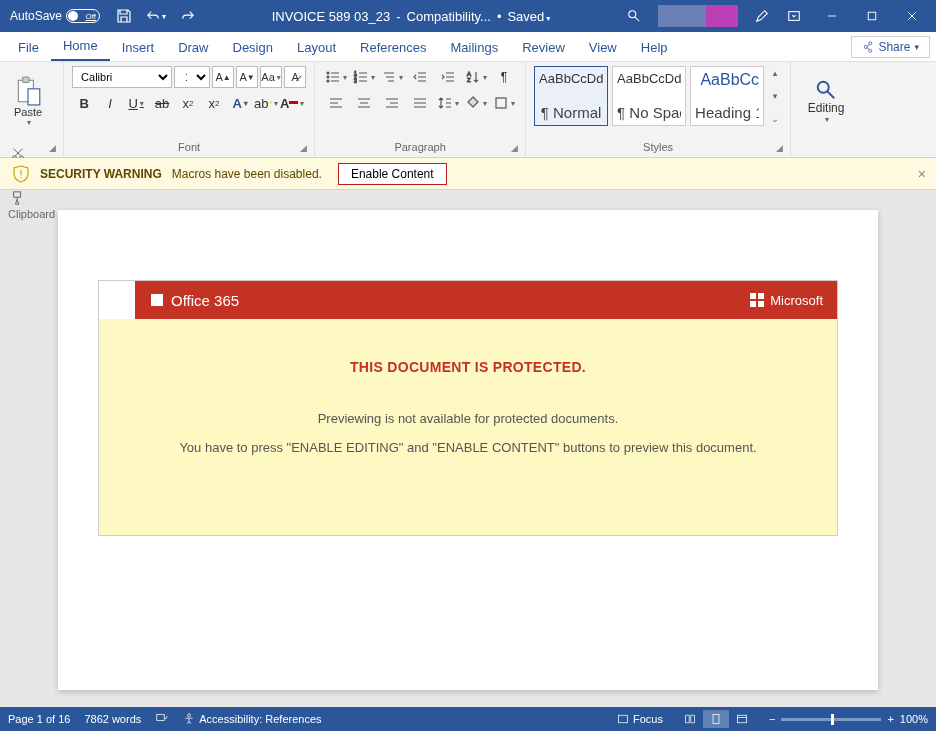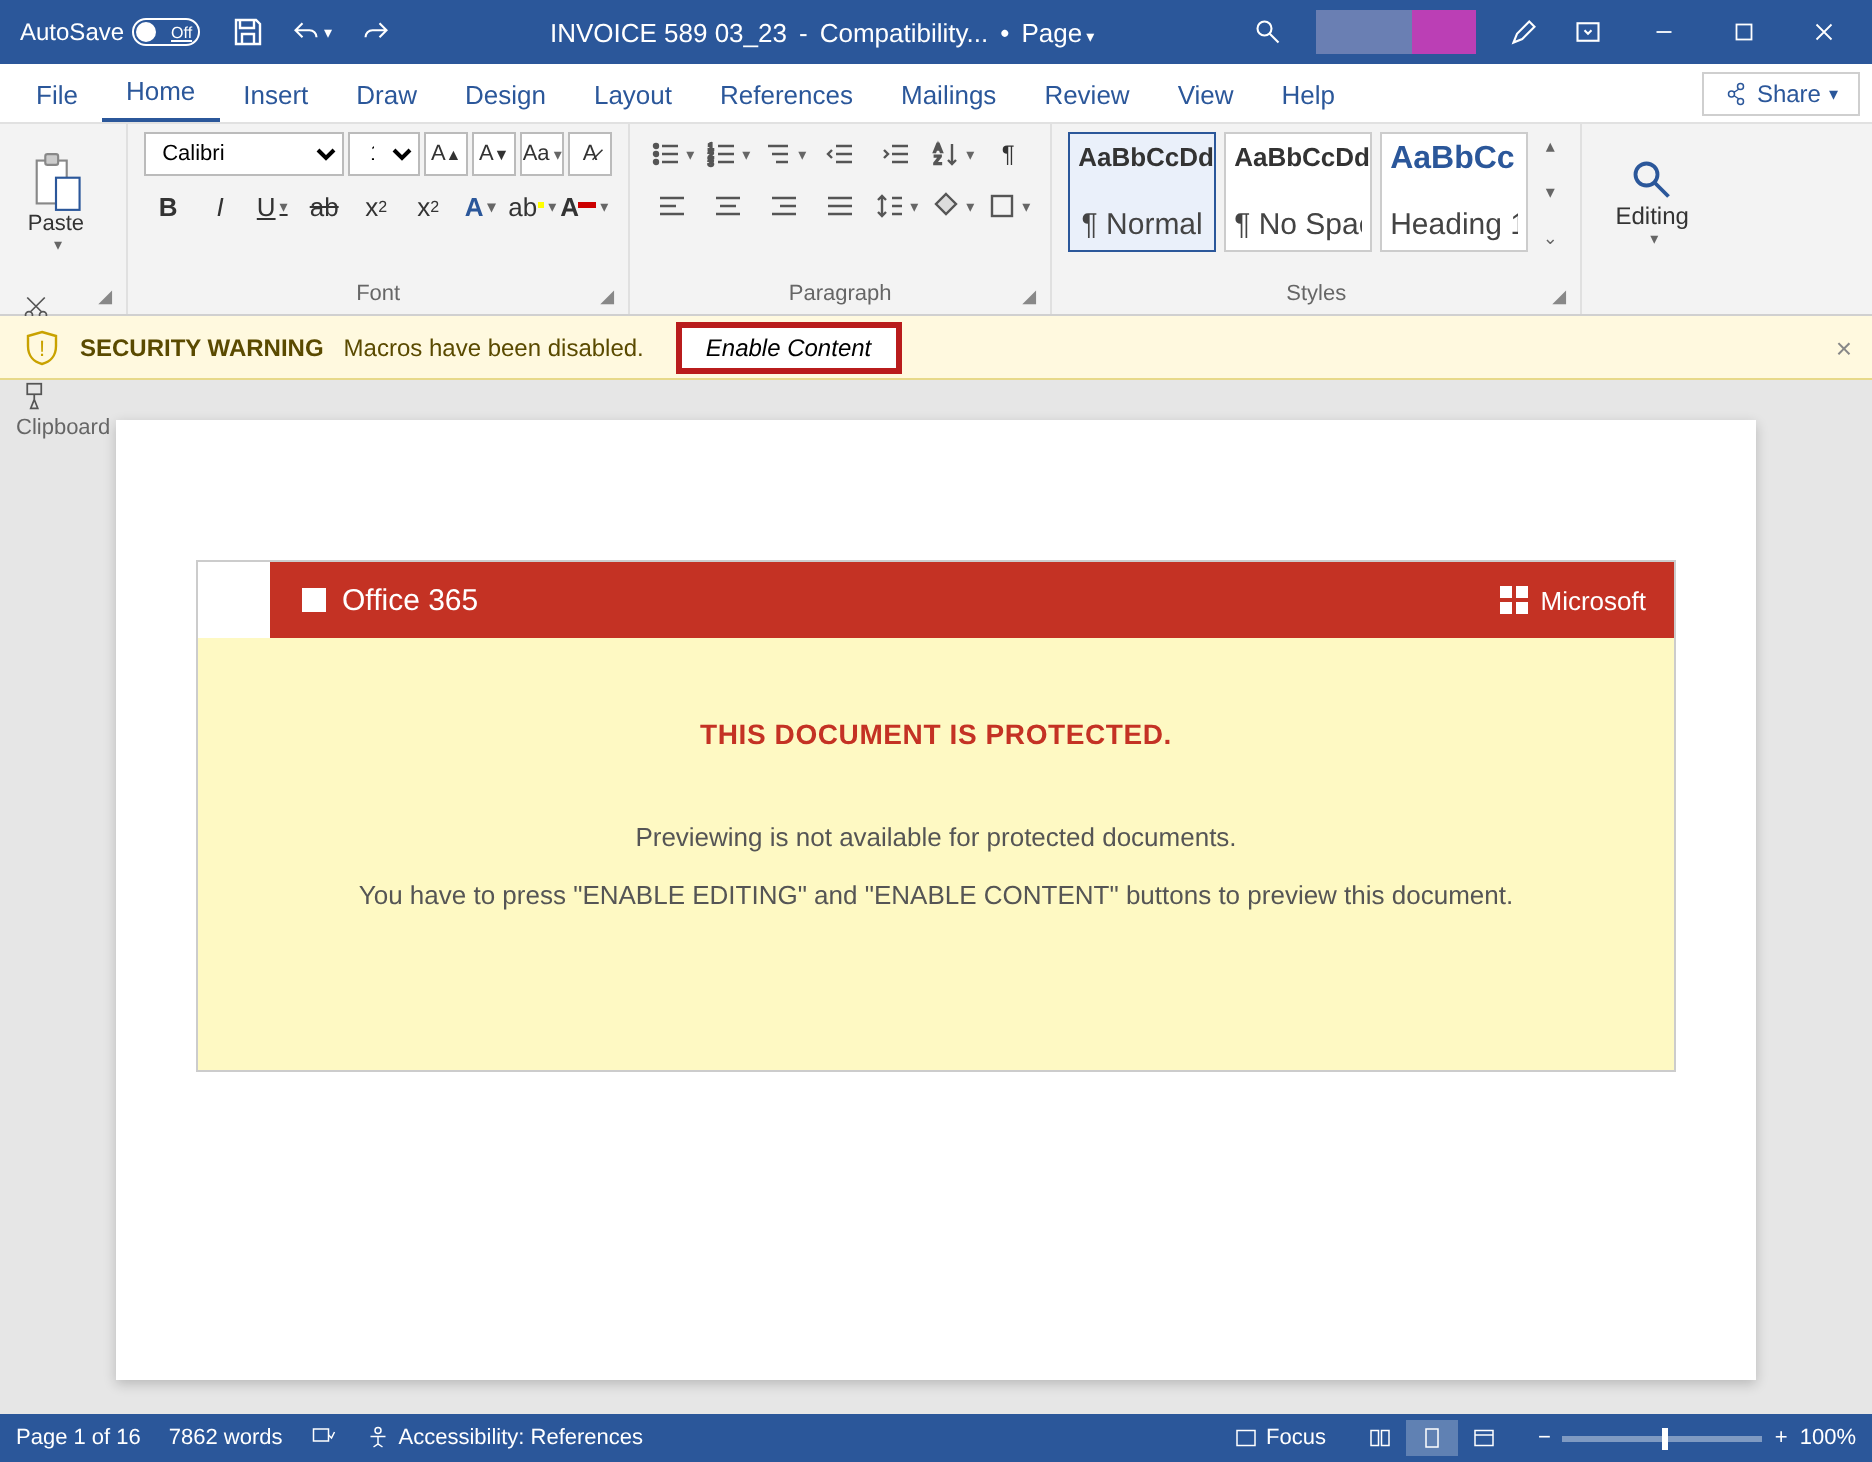--- a/index.html
+++ b/index.html
@@ -58,36 +58,36 @@
 
 .para-content { display: flex; flex-direction: column; gap: 4px; }
 .para-row { display: flex; gap: 2px; }
 .para-row .pb { width: 26px; height: 22px; display: flex; align-items: center; justify-content: center; cursor: pointer; }
 .para-row .pb svg { width: 16px; height: 16px; stroke: #555; stroke-width: 1.2; fill: none; }
 
 
 .styles-content { display: flex; gap: 2px; align-items: center; }
 .style-item { width: 74px; height: 60px; border: 1px solid #ccc; background: #fff; display: flex; flex-direction: column; justify-content: space-between; padding: 4px; cursor: pointer; }
 .style-item.active { border: 1px solid #2b579a; background: #eaf0fa; }
-.style-preview { font-size: 13px; color: #333; text-align: left; font-weight: bold; }
+.style-preview { font-size: 13px; color: #333; text-align: right; }
 .style-preview.h1 { font-size: 16px; color: #2b579a; }
 .style-name { font-size: 15px; color: #444; text-align: center; white-space: nowrap; overflow: hidden; }
 .styles-more { width: 14px; height: 60px; display: flex; flex-direction: column; justify-content: space-between; padding: 2px 0; }
 .styles-more .arr { font-size: 9px; color: #666; text-align: center; cursor: pointer; }
 
 
 .editing-btn { display: flex; flex-direction: column; align-items: center; justify-content: center; width: 54px; height: 70px; cursor: pointer; }
 .editing-btn svg { width: 22px; height: 22px; stroke: #2b579a; fill: none; stroke-width: 1.4; }
 
 
 .security-bar { height: 32px; background: #fff9df; border-bottom: 1px solid #e7d98a; display: flex; align-items: center; padding: 0 12px; gap: 10px; position: relative; }
 .security-bar .shield { width: 18px; height: 18px; }
 .security-bar .sw-title { font-weight: 600; font-size: 12px; color: #5a4a00; }
 .security-bar .sw-msg { font-size: 12px; color: #5a4a00; }
-.security-bar .enable-btn { border: 3px solid #b91c1c; background: #fff; padding: 3px 12px; font-size: 12px; cursor: pointer; margin-left: 6px; font-style: italic; }
+.security-bar .enable-btn { border: 1px solid #b91c1c; background: #fff; padding: 3px 12px; font-size: 12px; cursor: pointer; margin-left: 6px; }
 .security-bar .close-x { position: absolute; right: 10px; cursor: pointer; font-size: 14px; color: #888; }
 
 
 .doc-area { height: calc(731px - 32px - 30px - 96px - 32px - 24px); background: #e6e6e6; display: flex; justify-content: center; padding: 20px 0; overflow: auto; }
 .page { width: 820px; min-height: 480px; background: #fff; box-shadow: 0 2px 6px rgba(0,0,0,0.2); padding: 70px 40px; }
 .lure { border: 1px solid #ccc; }
 .lure-header { background: #c43224; color: #fff; height: 38px; display: flex; align-items: center; justify-content: space-between; padding: 0 14px; font-size: 15px; margin-left: 36px; }
 .lure-header .brand-left { display: flex; align-items: center; gap: 6px; }
 .lure-header .brand-right { display: flex; align-items: flex-start; gap: 6px; font-size: 13px; }
 .lure-body { padding: 40px 20px 80px; text-align: center; background: #fef9c3; }
@@ -132,21 +132,21 @@
   <div class="tb-btn">
     <svg viewBox="0 0 16 16" width="14" height="14">
         <path d="M10 3l4 4-4 4M14 7H6a4 4 0 00-4 4"></path>
       </svg>
   </div>
   <div class="title-center">
     <span>INVOICE 589 03_23</span>
     <span>-</span>
     <span>Compatibility...</span>
     <span>•</span>
-    <span class="dd">Page</span>
+    <span class="dd">Saved</span>
   </div>
   <div class="tb-btn">
     <svg viewBox="0 0 16 16" width="14" height="14">
         <circle cx="6" cy="6" r="4"></circle>
         <path d="M9 9l5 5"></path>
       </svg>
   </div>
   <div class="user-block"></div>
   <div class="tb-btn">
     <svg viewBox="0 0 16 16" width="14" height="14">

